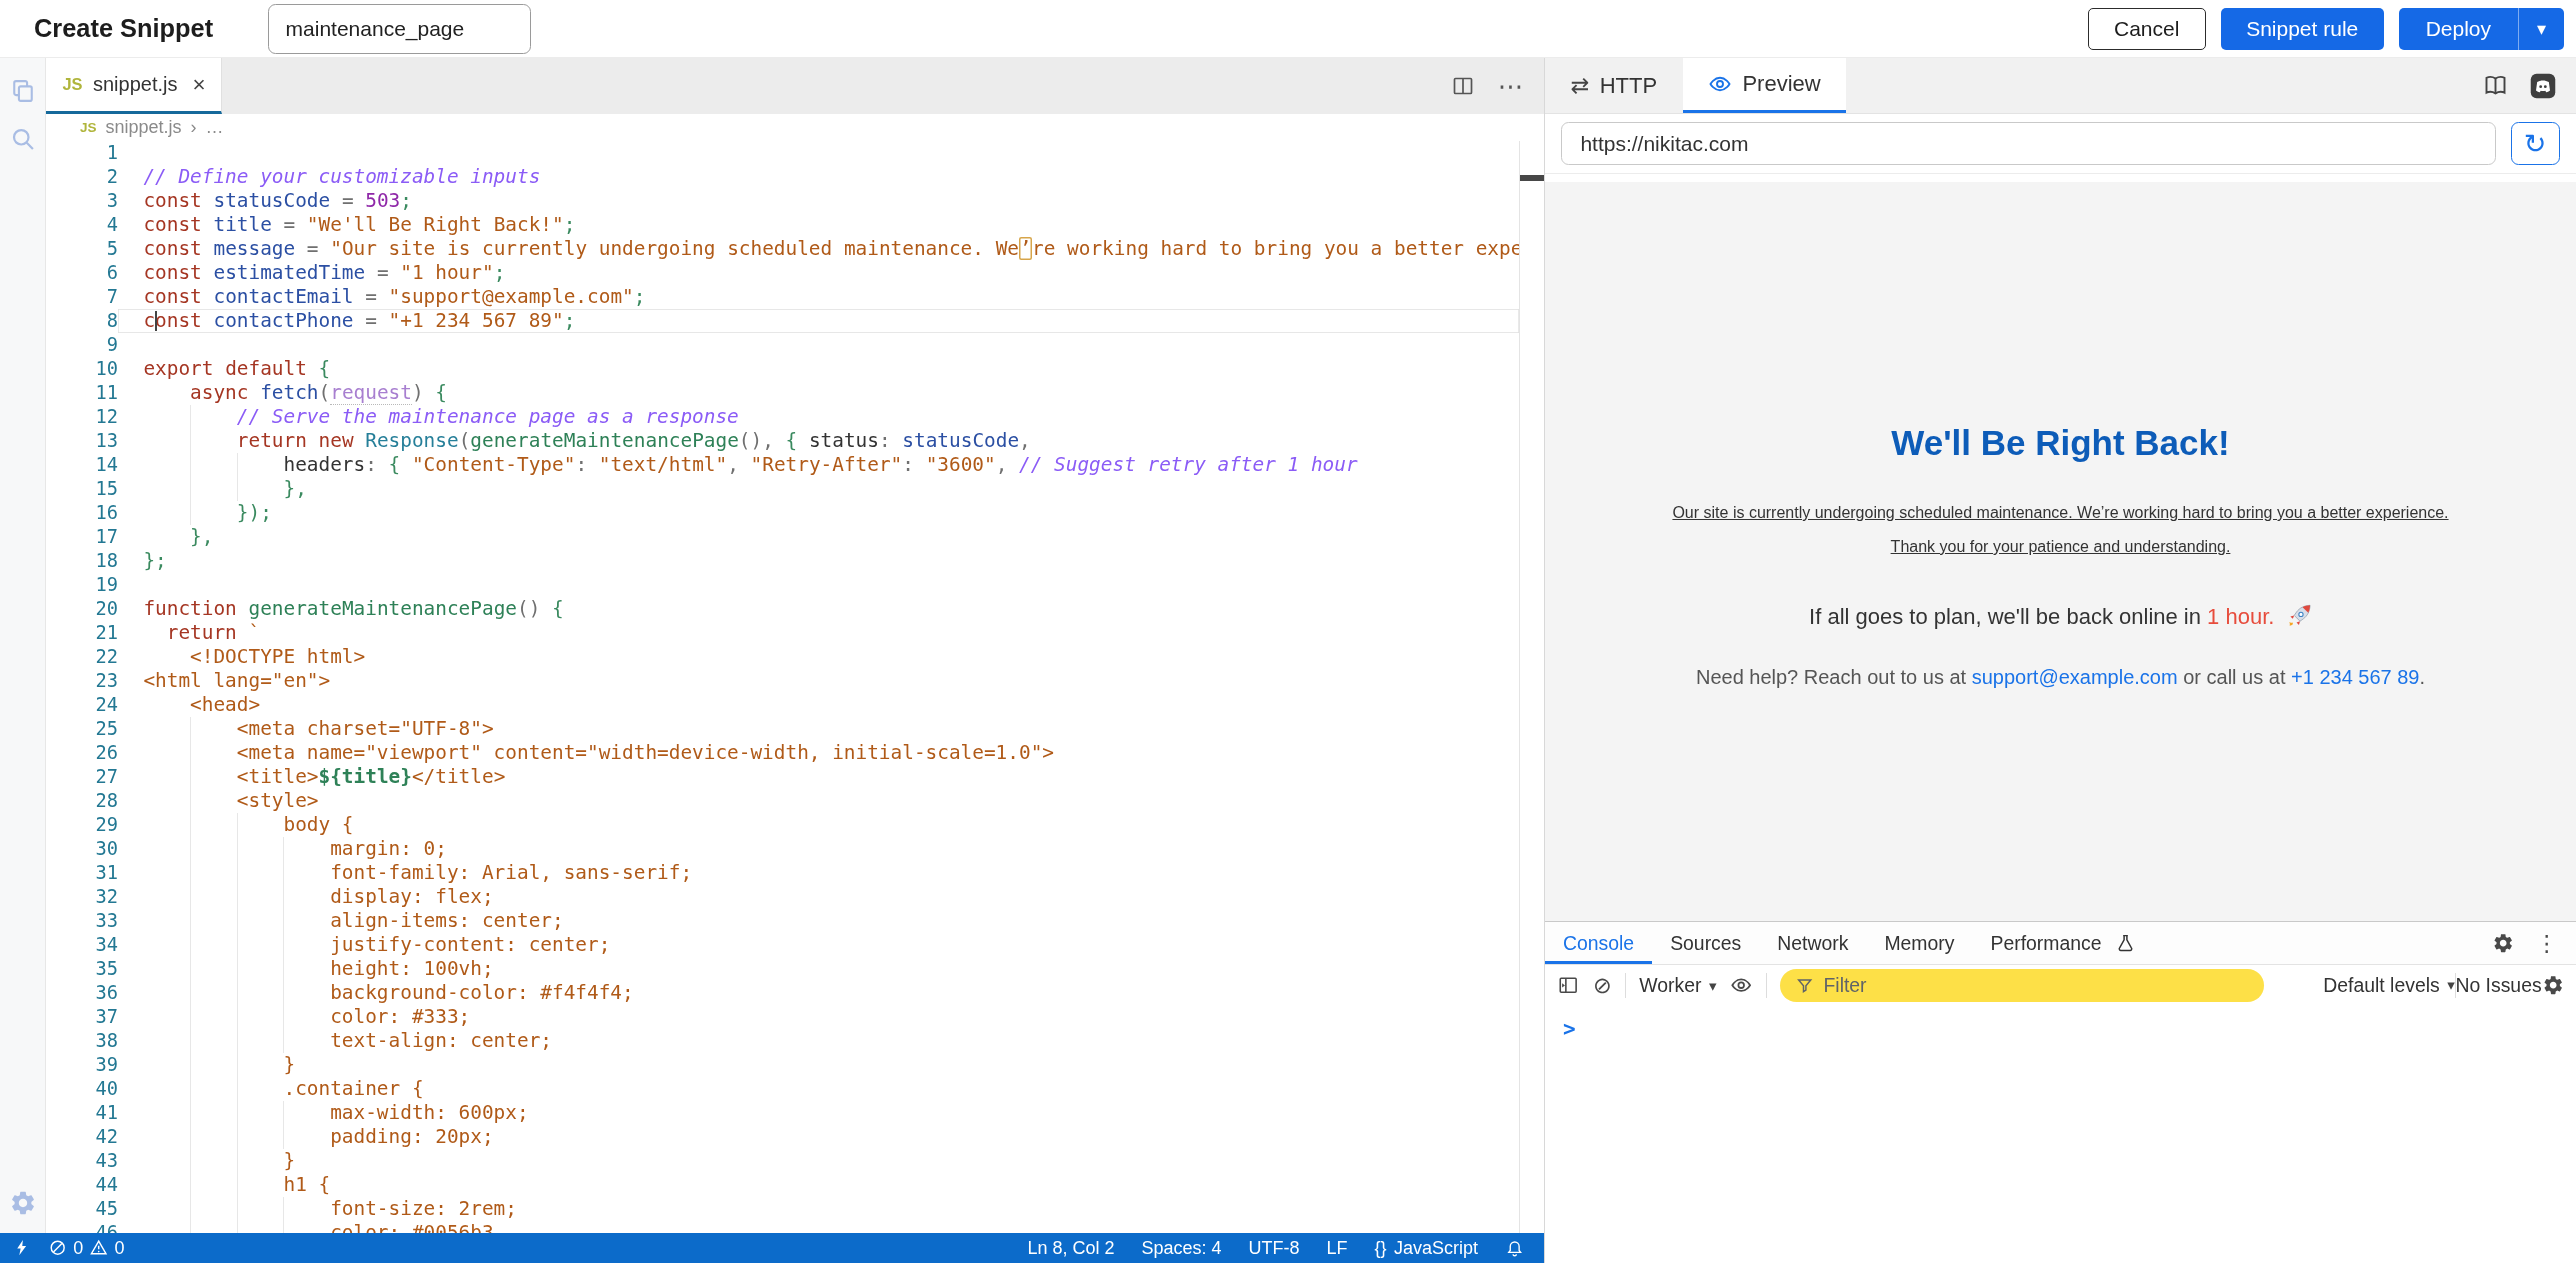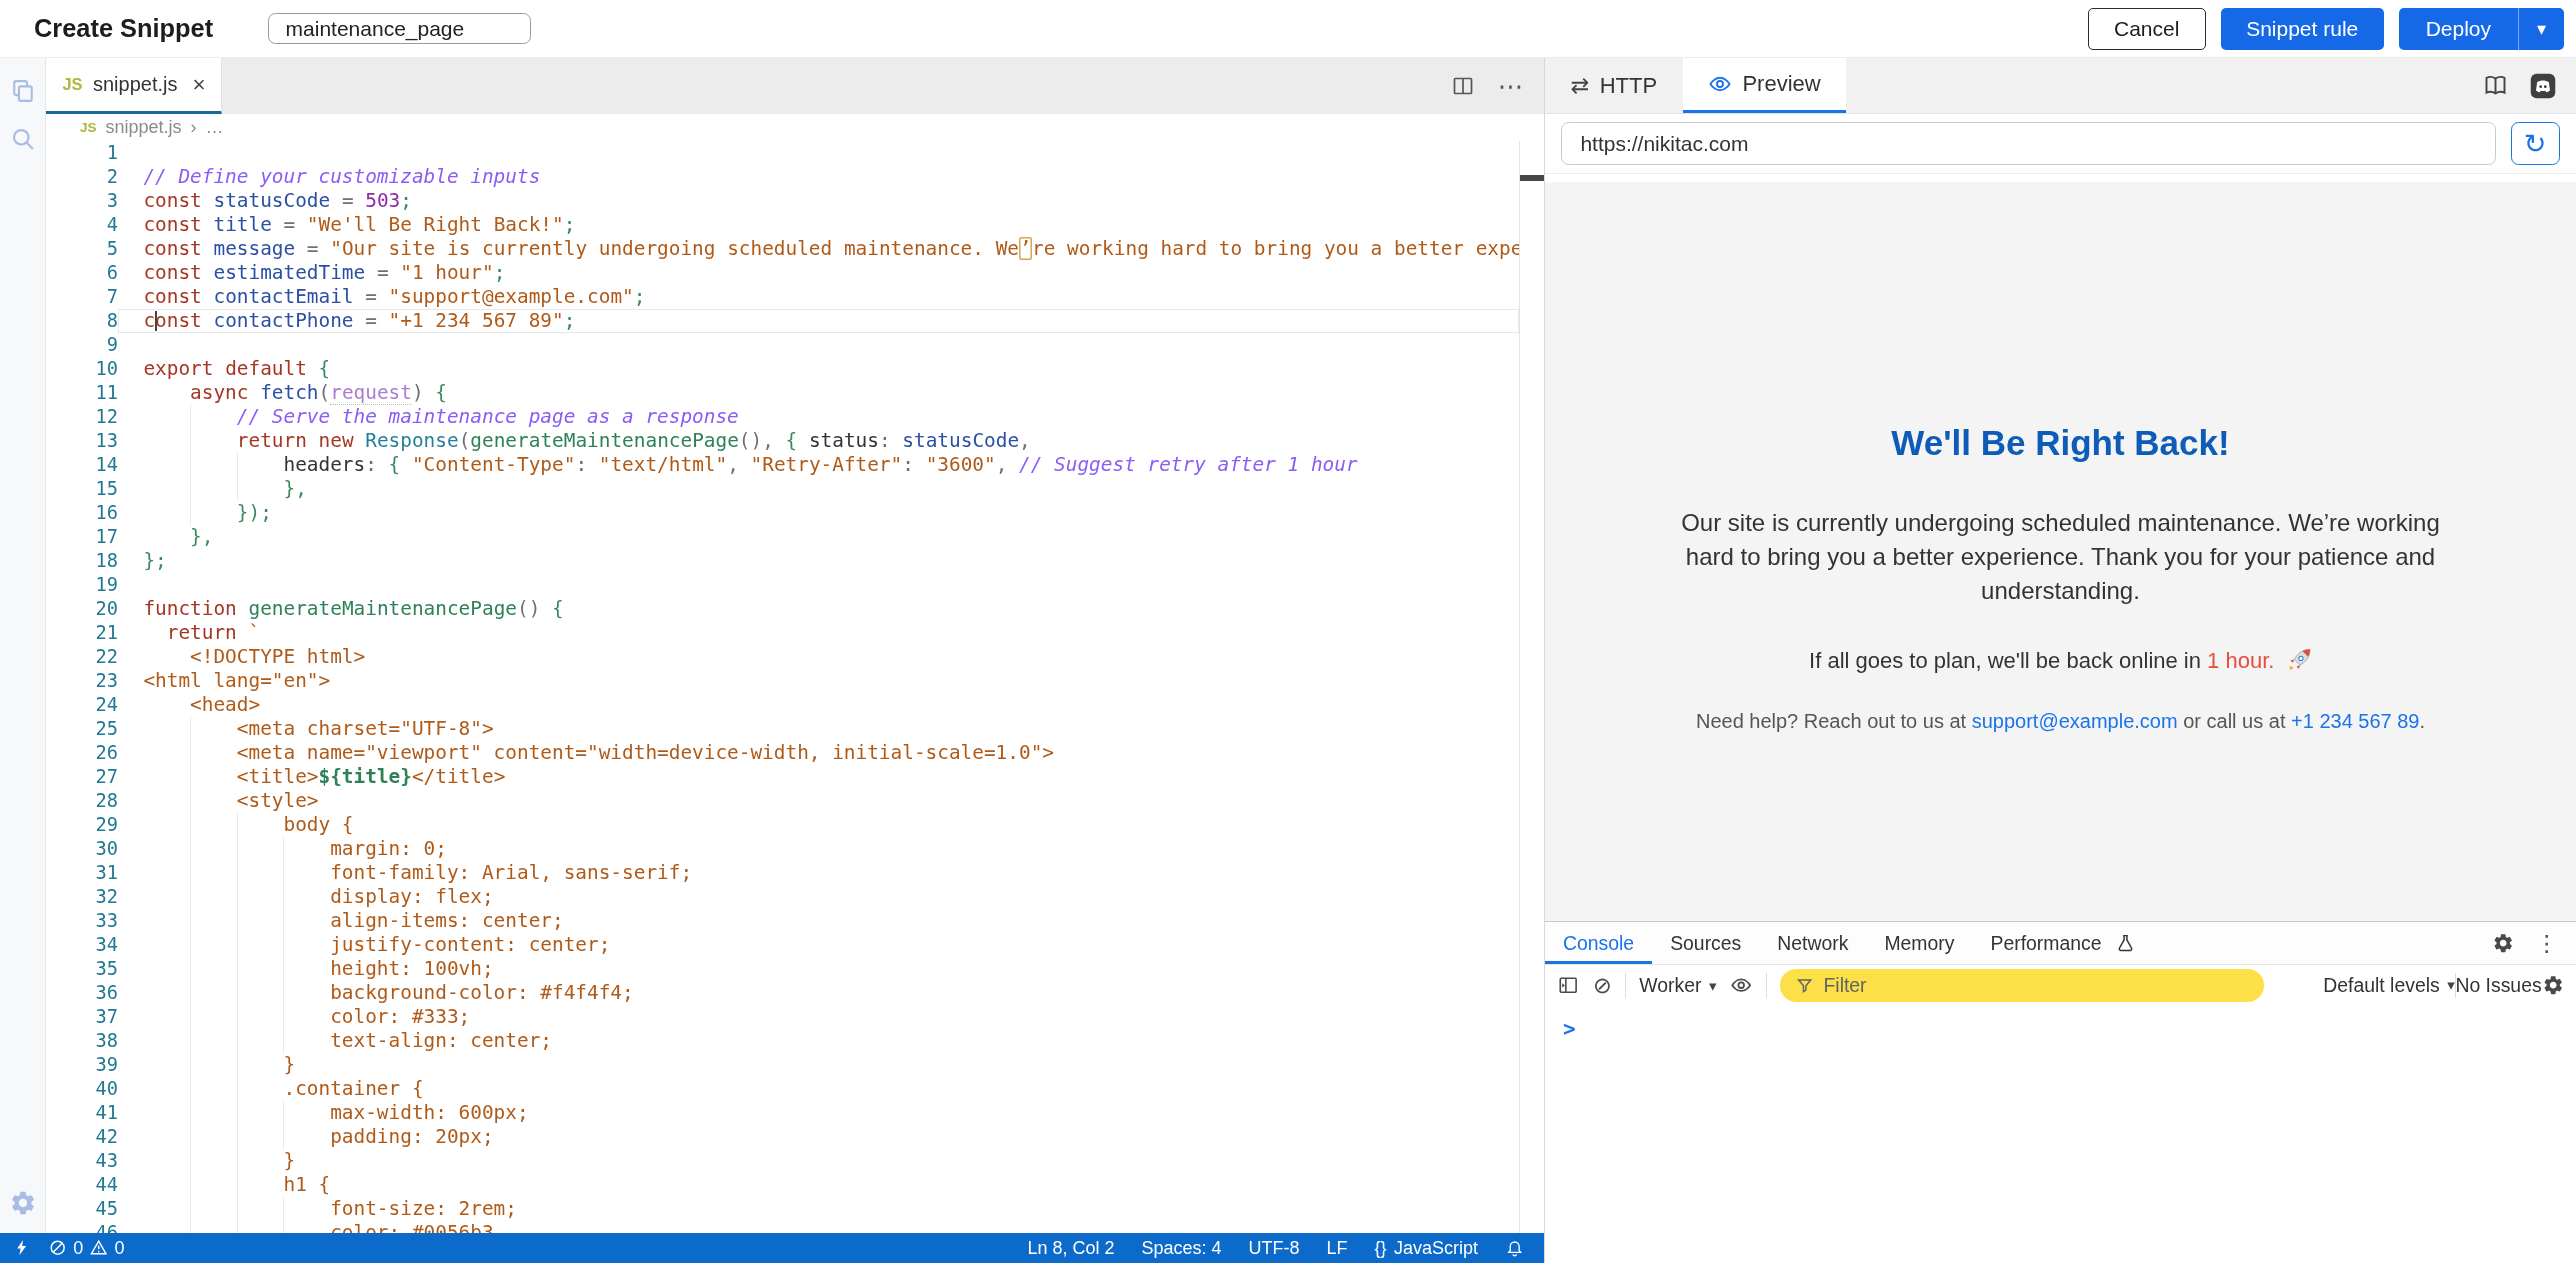--- a/index.html
+++ b/index.html
@@ -4,21 +4,21 @@
 <style>
   * { margin:0; padding:0; box-sizing:border-box; }
   html,body { width:2576px; height:1263px; overflow:hidden; background:#fff;
     font-family:"Liberation Sans", sans-serif; color:#222; }
   #stage { position:relative; width:2576px; height:1263px; }
 
   
   #app-header { position:absolute; left:0; top:0; width:2576px; height:58px; background:#fff;
     border-bottom:0.7px solid #ececec; display:flex; align-items:center; }
   .hdr-title { font-size:25.4px; font-weight:700; color:#1d1d1d; margin-left:34px; }
-  .hdr-input { margin-left:55px; width:263px; height:31px; border:1.5px solid #9a9a9a; border-radius:7.5px;
+  .hdr-input { margin-left:55px; width:263px; height:50px; border:1.5px solid #9a9a9a; border-radius:7.5px;
     font-size:21px; color:#222; padding:0 16.4px; background:#fff; outline:none; font-family:"Liberation Sans",sans-serif;}
   .hdr-right { margin-left:auto; display:flex; align-items:center; gap:15px; margin-right:12px; }
   .btn { height:42px; border-radius:5px; font-size:21px; display:flex; align-items:center;
     padding:0 25.4px; cursor:pointer; white-space:nowrap; }
   .btn-ghost { background:#fff; border:1.9px solid #2c2c2c; color:#1d1d1d; }
   .btn-blue { background:var(--accent,#1569e6); color:#fff; border:none; }
   .btn-split { padding:0; }
   .btn-split .seg-label { padding:0 27px; }
   .btn-split .seg-caret { width:46px; height:100%; display:flex; align-items:center; justify-content:center;
     border-left:0.7px solid rgba(255,255,255,.45); font-size:18px; }
@@ -92,21 +92,21 @@
   #url-input { flex:1; height:43px; border:1.5px solid #c9c9c9; border-radius:7.5px; font-size:21px;
     color:#333; padding:8px 18px; outline:none; font-family:"Liberation Sans",sans-serif; }
   #reload-btn { width:49px; height:43px; border:1.9px solid var(--devtools,#1a73e8); border-radius:7.5px;
     background:#fff; color:var(--devtools,#1a73e8); font-size:27px; display:flex; align-items:center;
     justify-content:center; cursor:pointer; }
 
   #preview-viewport { position:absolute; left:0; top:124px; right:0; height:748px; background:#f4f4f4;
     text-align:center; }
   .mp-content { padding-top:241px; }
   .mp-title { font-size:35px; font-weight:700; color:var(--pagetitle,#0d5cb8); }
-  .mp-msg { margin:43px auto 0; max-width:792px; font-size:24px; line-height:34px; color:#333; }
+  .mp-msg { margin:33px auto 0; max-width:792px; font-size:16px; line-height:34px; color:#333;text-decoration:underline; }
   .mp-eta { margin-top:39px; font-size:22px; color:#333; }
   .mp-eta .eta-strong { color:var(--eta,#e74c3c); font-weight:400; }
   .mp-eta .rocket { display:inline-block; width:25.4px; height:25.4px; vertical-align:-4.5px; margin-left:6px; }
   .mp-help { margin-top:36px; font-size:20px; color:#555; }
   .mp-help a { color:var(--link,#1a73e8); text-decoration:none; }
 
   
   #devtools { position:absolute; left:0; top:863px; right:0; bottom:0; background:#fff; border-top:0.7px solid #c9c9c9; }
   #dt-tabs { position:absolute; left:0; top:0; right:0; height:43px; border-bottom:0.7px solid #e3e3e3;
     display:flex; align-items:stretch; font-size:19.4px; color:#333; background:#fdfdfd; }

